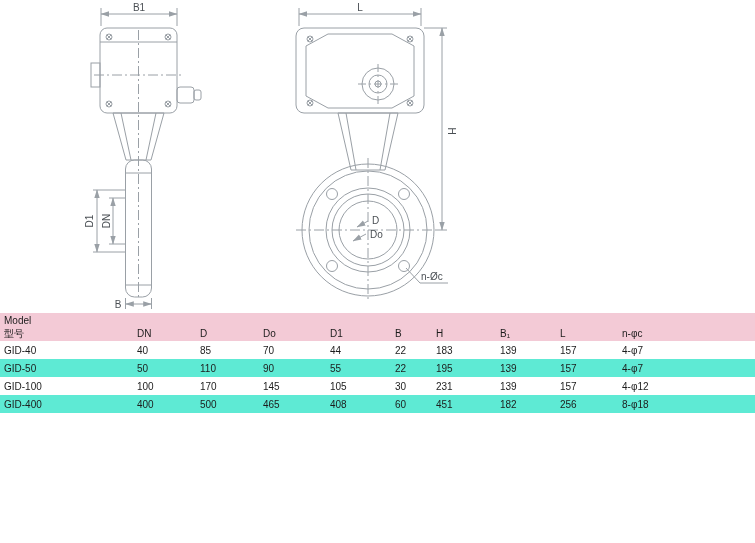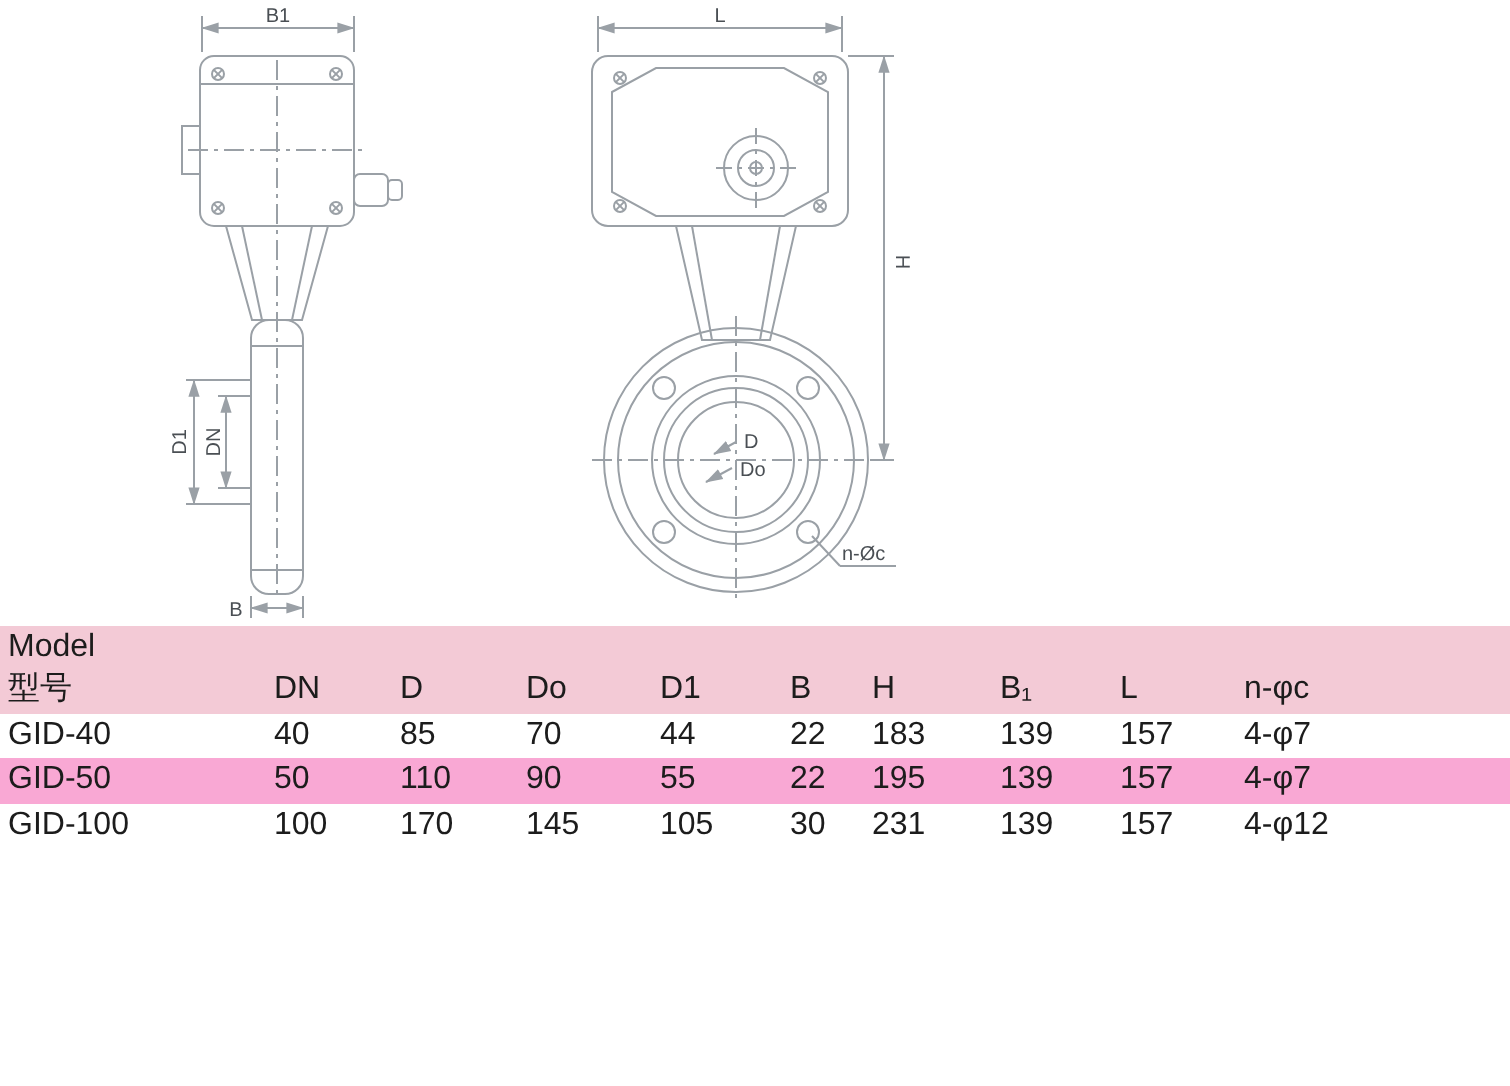--- a/index.html
+++ b/index.html
@@ -2,28 +2,28 @@
 <html><head>
 <meta charset="utf-8">
 <style>
   * { margin:0; padding:0; box-sizing:border-box; }
   html,body { width:755px; background:#ffffff; font-family:"Liberation Sans", sans-serif; }
   body { height:543px; overflow:hidden; }
 
   .drawing { display:block; background:#ffffff; }
   .drawing text { font-family:"Liberation Sans", sans-serif; font-size:10px; fill:#4a4f54; stroke:none; }
 
-  table.spec { width:755px; border-collapse:collapse; table-layout:fixed; font-size:16px; color:#1c1c1c; }
+  table.spec { width:755px; border-collapse:collapse; table-layout:fixed; font-size:10px; color:#1c1c1c; }
   table.spec th, table.spec td {
     text-align:left; font-weight:normal; padding:1px 4px; height:18px;
     white-space:nowrap; overflow:hidden; line-height:1.3;
   }
   table.spec thead tr { background:#f3cad6; }
   table.spec th { vertical-align:bottom; }
-  table.spec tbody tr.stripe { background:#f9a8d4; }
+  table.spec tbody tr.stripe { background:#5eead4; }
 </style>
 </head>
 <body>
 
 <svg class="drawing" width="755" height="313" viewBox="0 0 755 313" xmlns="http://www.w3.org/2000/svg">
   <defs>
     <marker id="arrow" viewBox="0 0 10 8" markerWidth="9" markerHeight="7" refX="9.5" refY="4" orient="auto-start-reverse">
       <path d="M0,0.8 L10,4 L0,7.2 Z" fill="#9aa0a6"></path>
     </marker>
     <g id="screw">
@@ -194,14 +194,26 @@
         <td>100</td>
         <td>170</td>
         <td>145</td>
         <td>105</td>
         <td>30</td>
         <td>231</td>
         <td>139</td>
         <td>157</td>
         <td>4-φ12</td>
       </tr>
+      <tr class="stripe">
+        <td>GID-400</td>
+        <td>400</td>
+        <td>500</td>
+        <td>465</td>
+        <td>408</td>
+        <td>60</td>
+        <td>451</td>
+        <td>182</td>
+        <td>256</td>
+        <td>8-φ18</td>
+      </tr>
     </tbody>
 </table>
 
 </body></html>

